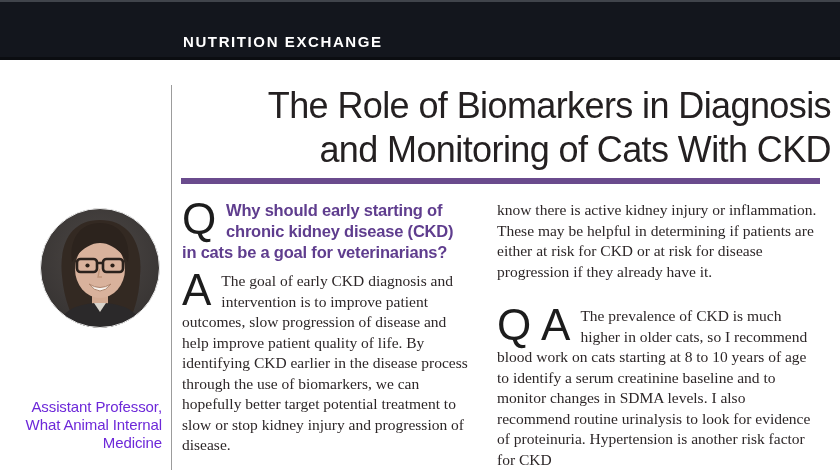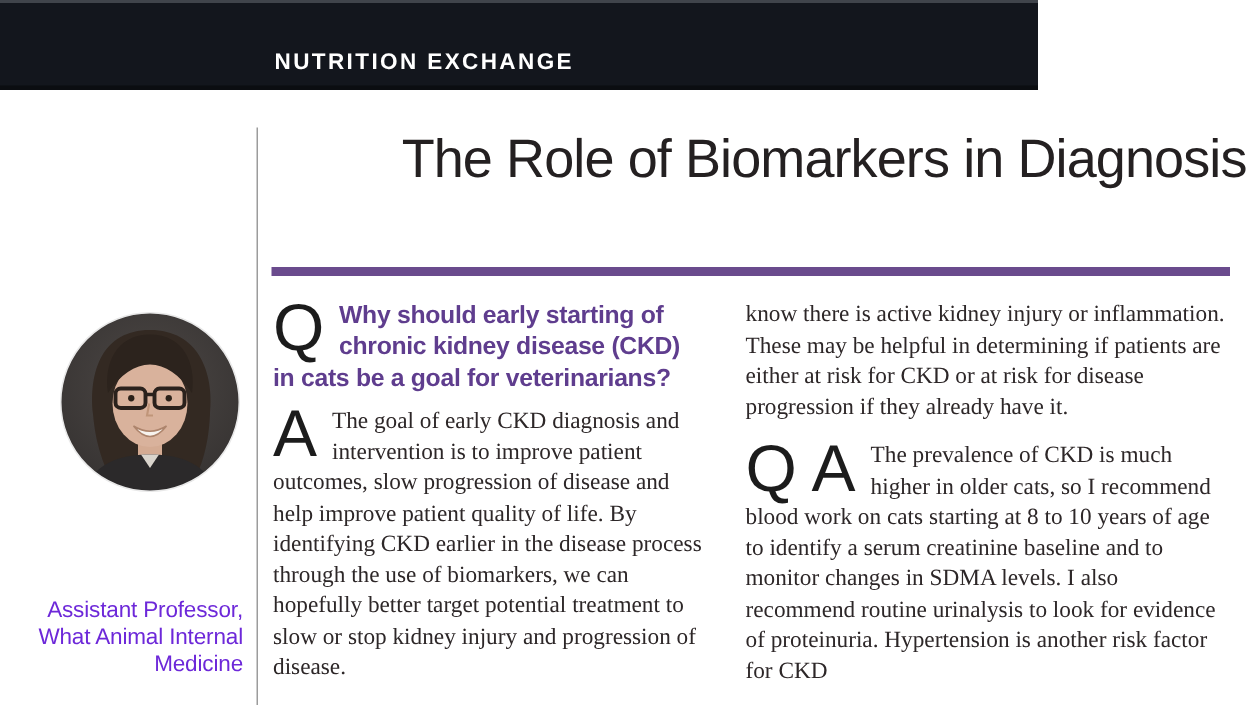--- a/index.html
+++ b/index.html
@@ -4,21 +4,21 @@
 <style>
   * { margin:0; padding:0; box-sizing:border-box; }
   html,body { width:840px; height:470px; background:#ffffff; }
   .screen {
     position:relative; width:840px; height:470px; overflow:hidden;
     background:#ffffff; font-family:"Liberation Sans", sans-serif;
   }
 
   
   .banner {
-    position:absolute; left:0; top:0; width:692px; height:60px;
+    position:absolute; left:0; top:0; width:840px; height:60px;
     background:#13161d; border-top:2px solid #40444b; border-bottom:3px solid #0b0d11;
   }
   .banner-label {
     position:absolute; left:183px; top:31px;
     color:#ffffff; font-size:15px; font-weight:bold; letter-spacing:1.6px;
   }
 
   
   .v-divider {
     position:absolute; left:171px; top:85px; width:1px; height:385px; background:#9c9c9c;
@@ -50,21 +50,21 @@
 
   .qa-block { overflow:visible; }
   .qa-block.question {
     color:#5f3d8e; font-size:16.5px; font-weight:bold; line-height:21px;
     letter-spacing:-0.2px; margin-bottom:8px;
   }
   .qa-block.answer, .qa-block.continuation {
     font-family:"Liberation Serif", serif;
     color:#2d2728; font-size:15.5px; line-height:20.5px; margin-bottom:18px;
   }
-  .qa-block.continuation { margin-bottom:12px; }
+  .qa-block.continuation { margin-bottom:24px; }
   .dropcap {
     float:left; font-family:"Liberation Sans", sans-serif; font-weight:400;
     color:#1c1c1c; font-size:44px; line-height:37px; padding-right:10px;
   }
 </style>
 </head>
 <body>
 
 <div class="screen">
 
@@ -105,20 +105,21 @@
     </svg>
   </div>
   <div class="author-details">
       <div>Assistant Professor,</div>
       <div>What Animal Internal</div>
       <div>Medicine</div>
     </div>
 
   <h1 class="article-title">
       <div>The Role of Biomarkers in Diagnosis</div>
+      <div>and Monitoring of Cats With CKD</div>
     </h1>
   <div class="title-rule"></div>
 
   <div class="col col-1">
       <div class="qa-block question"><span class="dropcap">Q</span><span>Why should early starting of chronic kidney disease (CKD) in cats be a goal for veterinarians?</span></div>
       <div class="qa-block answer"><span class="dropcap">A</span><span>The goal of early CKD diagnosis and intervention is to improve patient outcomes, slow progression of disease and help improve patient quality of life. By identifying CKD earlier in the disease process through the use of biomarkers, we can hopefully better target potential treatment to slow or stop kidney injury and progression of disease.</span></div>
     </div>
   <div class="col col-2">
       <div class="qa-block continuation"><span>know there is active kidney injury or inflammation. These may be helpful in determining if patients are either at risk for CKD or at risk for disease progression if they already have it.</span></div>
       <div class="qa-block question"><span class="dropcap">Q</span></div>

